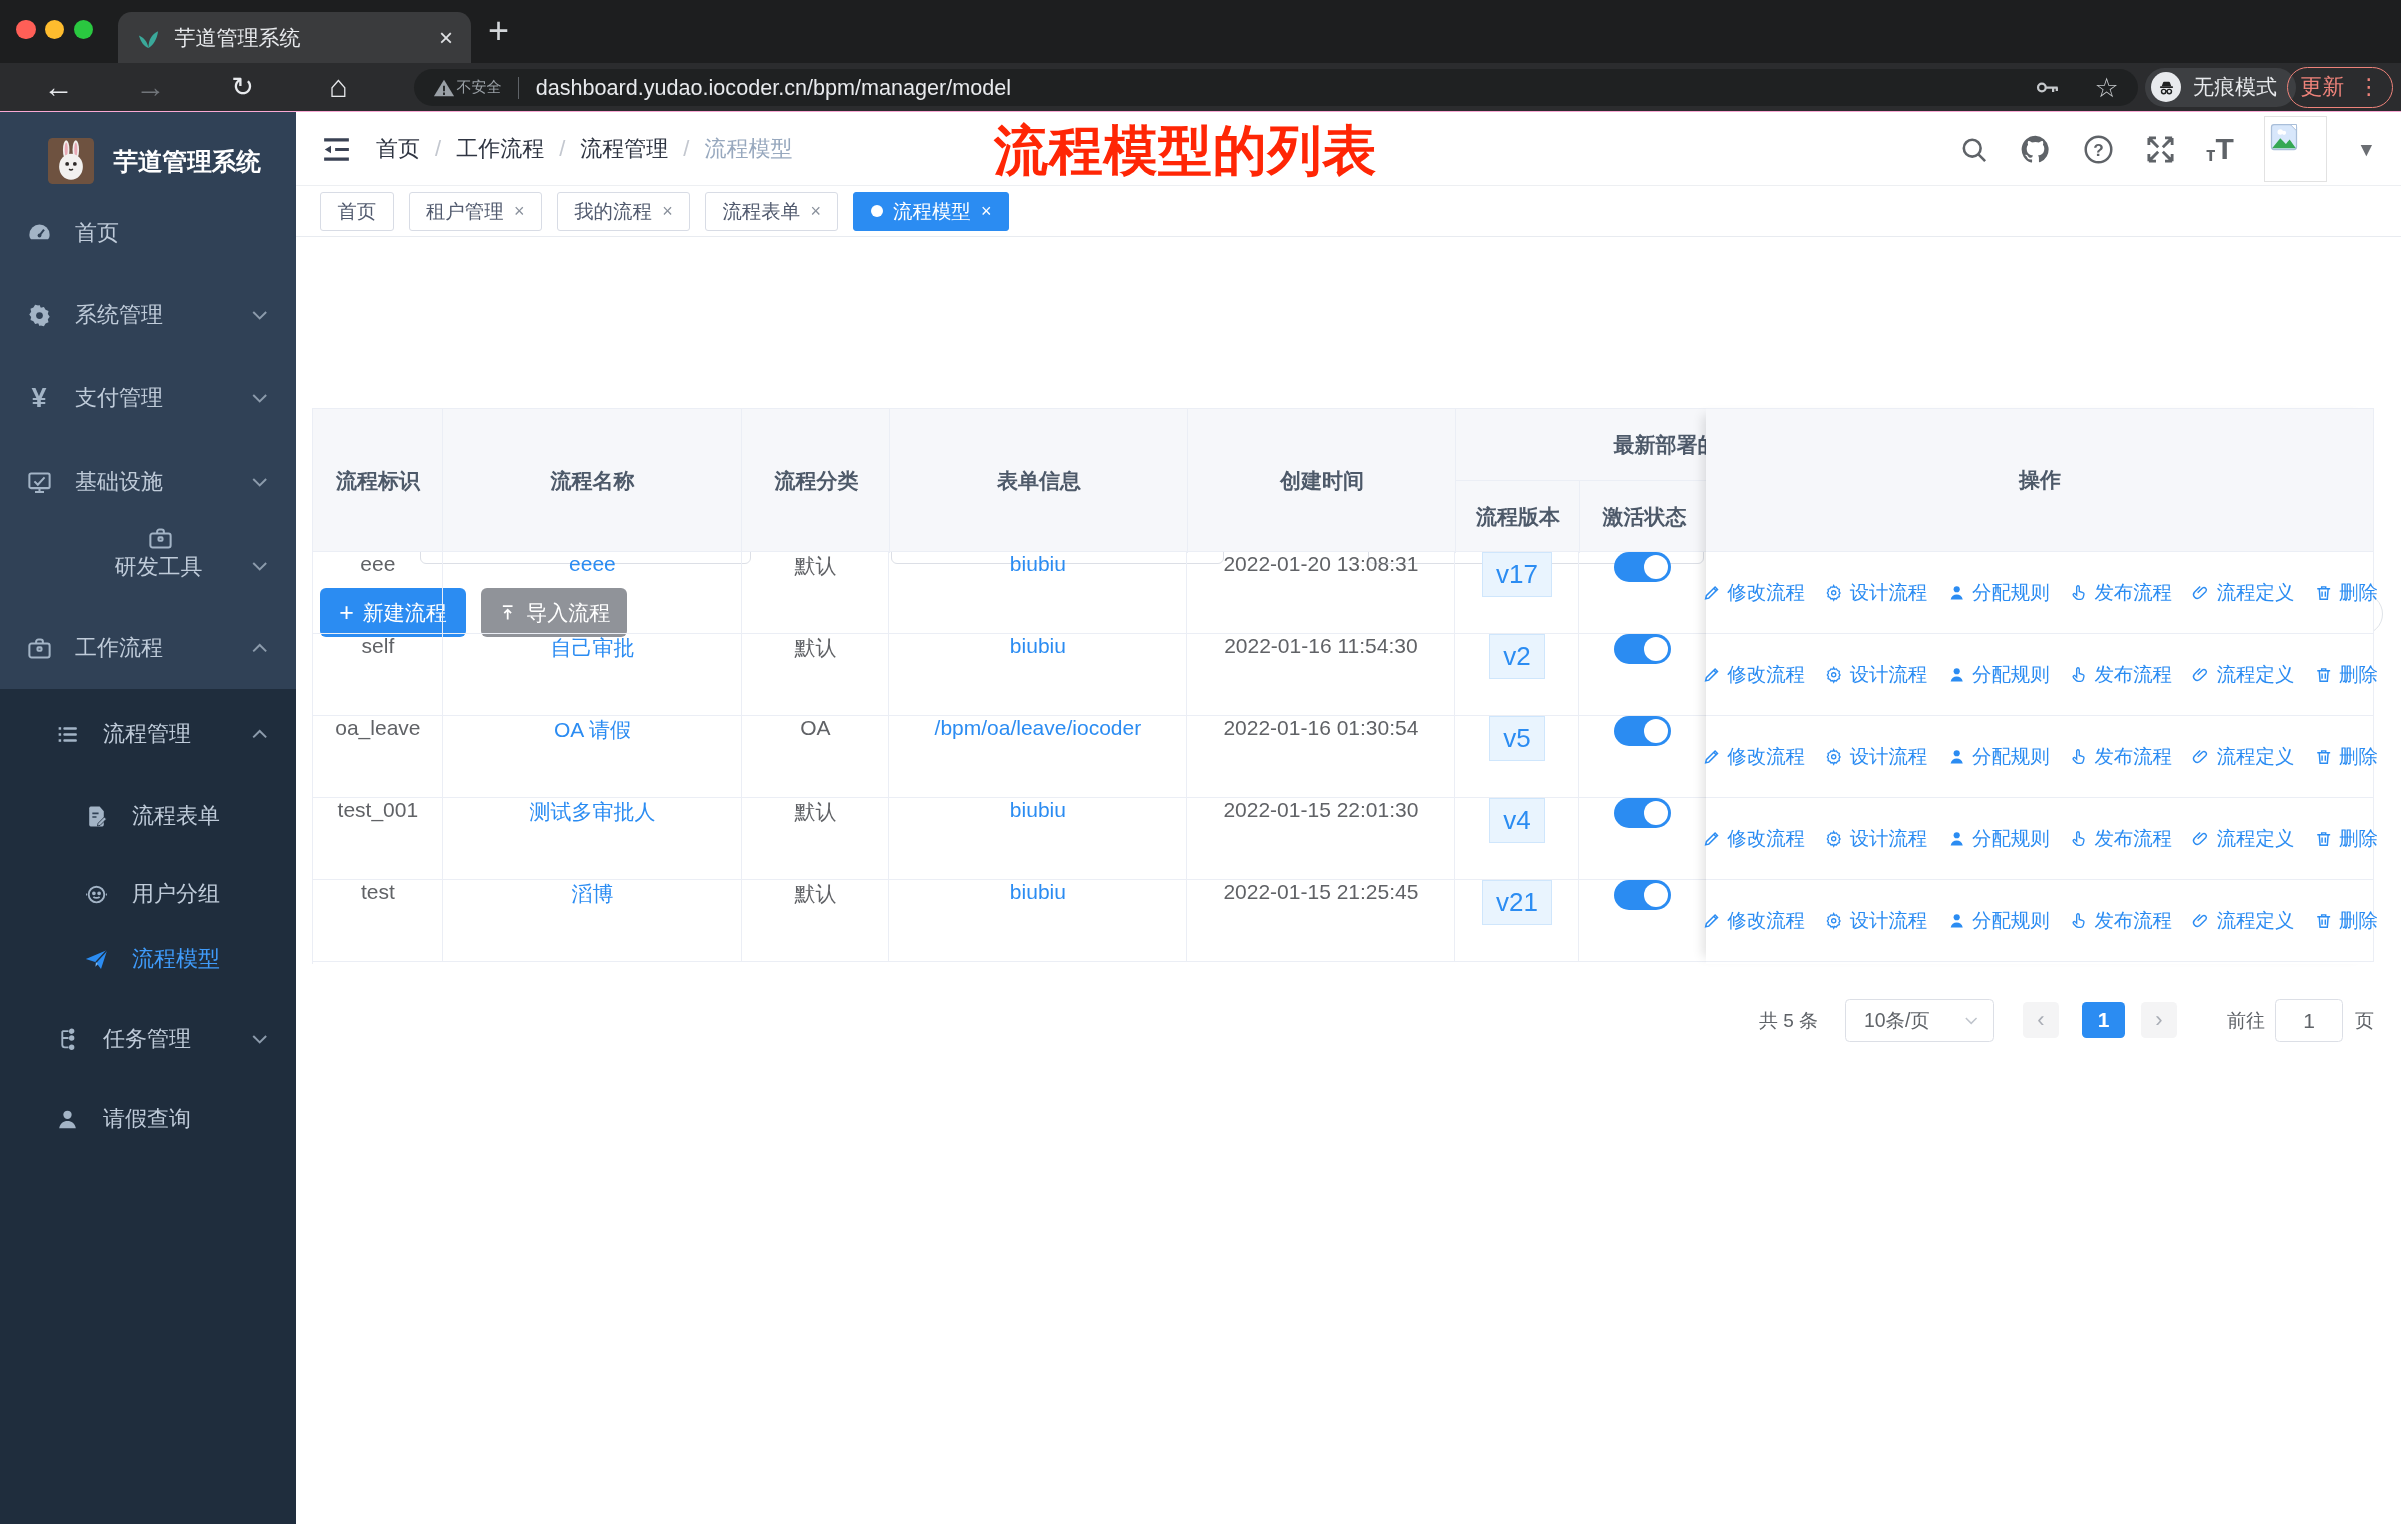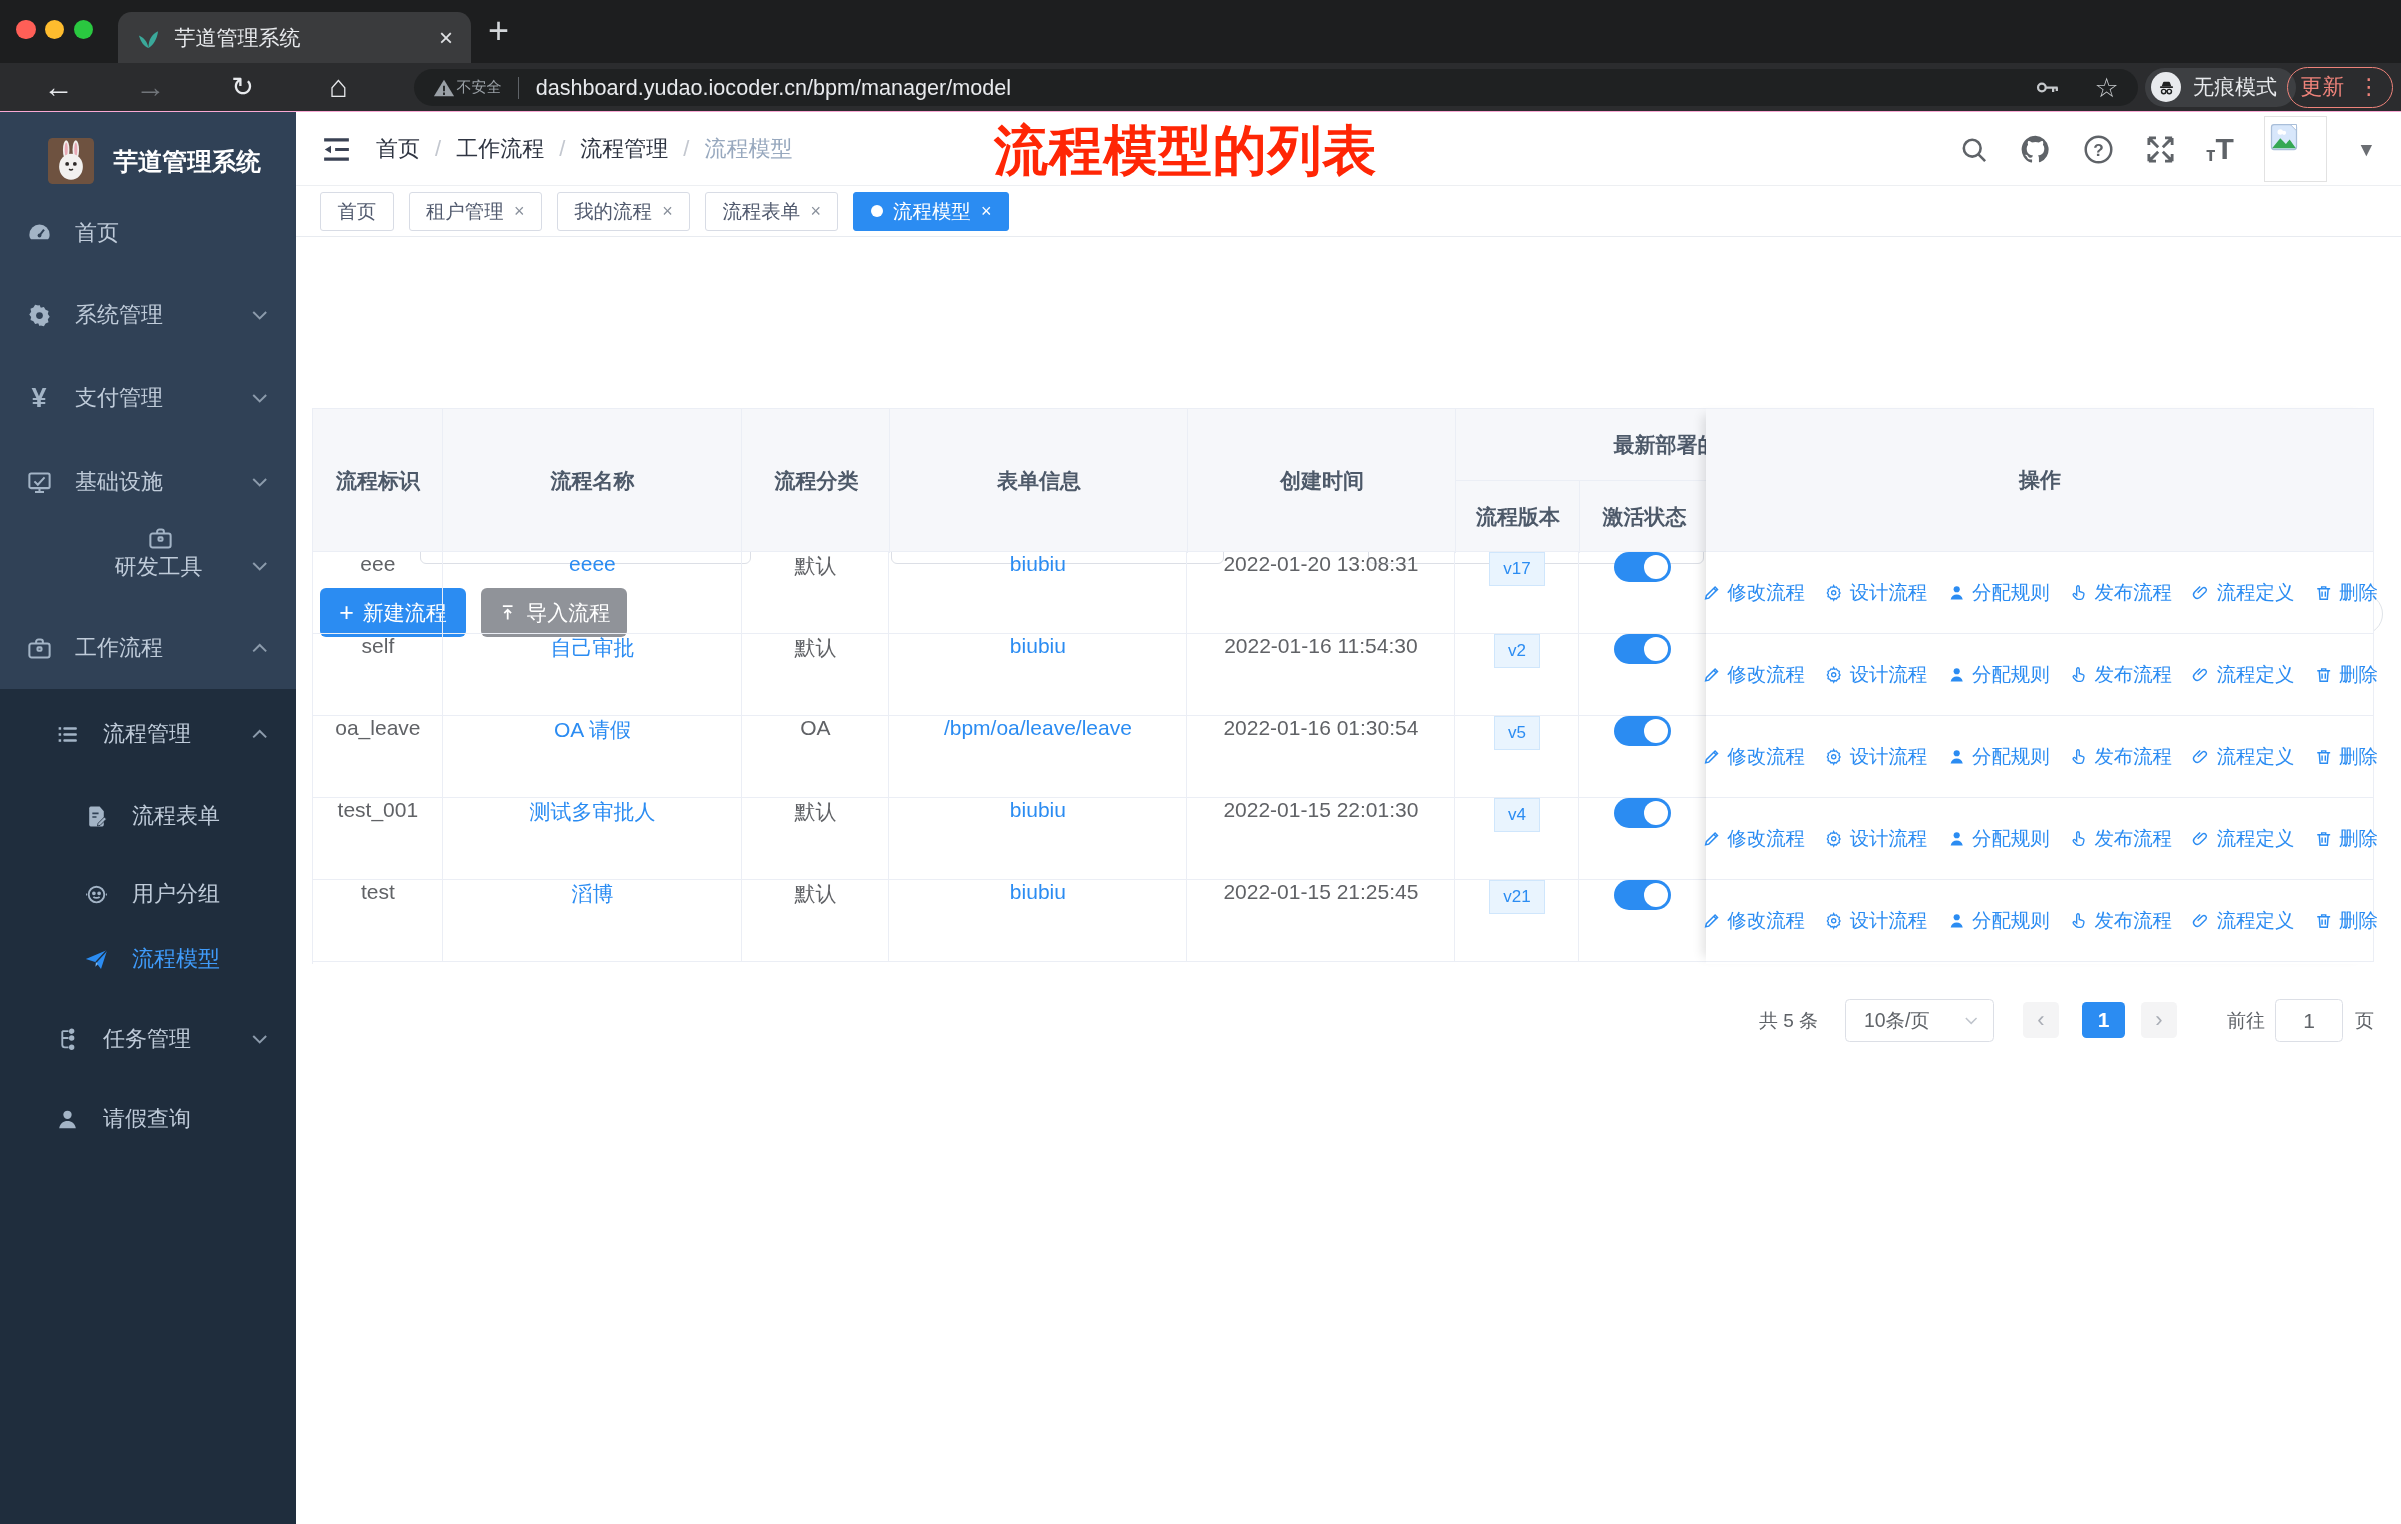--- a/index.html
+++ b/index.html
@@ -82,21 +82,21 @@
   .tclip{position:absolute;left:0;top:0;width:1395px;height:556px;overflow:hidden;border-left:0.7px solid #ebeef5;}
   .thead{position:relative;height:144px;background:#f6f7fa;border-top:0.7px solid #ebeef5;border-bottom:0.7px solid #ebeef5;}
   .th{position:absolute;display:flex;align-items:center;justify-content:center;font-size:21px;font-weight:600;color:#4d5969;border-right:0.7px solid #ebeef5;}
   .th-full{top:0;height:144px;}
   .th-group{left:1143px;width:252px;top:0;height:72px;border-bottom:0.7px solid #ebeef5;overflow:hidden;position:absolute;}
   .th-group span{position:absolute;left:157px;top:0;height:72px;line-height:72px;white-space:nowrap;font-size:21px;font-weight:600;color:#4d5969;}
   .th-sub{top:72px;height:72px;}
   .tr{display:grid;grid-template-columns:130px 299px 147px 298px 268px 124px 128px;height:82px;}
   .td{border-right:0.7px solid #ebeef5;border-bottom:0.7px solid #ebeef5;display:flex;align-items:flex-start;justify-content:center;font-size:21px;color:#606266;overflow:hidden;white-space:nowrap;}
   .link{color:#2b8cf2;text-decoration:none;cursor:pointer;}
-  .badge{padding:6px 13.4px;background:#e9f4fe;border:0.7px solid #cfe6fc;border-radius:0;color:#2b8cf2;font-size:17px;}
+  .badge{padding:6px 13.4px;background:#e9f4fe;border:0.7px solid #cfe6fc;border-radius:0;color:#2b8cf2;font-size:26px;}
   .switch{position:relative;width:57px;height:30px;border-radius:15px;background:#2b8cf2;display:inline-block;}
   .switch::after{content:"";position:absolute;right:3px;top:3px;width:24px;height:24px;border-radius:50%;background:#fff;}
   .ops{position:absolute;left:1394px;top:0;width:668px;height:556px;box-shadow:-10.4px 0 10.4px -7.4px rgba(0,0,0,.12);}
   .ops-head{height:144px;background:#f6f7fa;border-top:0.7px solid #ebeef5;border-bottom:0.7px solid #ebeef5;border-right:0.7px solid #ebeef5;display:flex;align-items:center;justify-content:center;font-size:21px;font-weight:600;color:#4d5969;}
   .ops-links{height:82px;background:#fff;border-bottom:0.7px solid #ebeef5;border-right:0.7px solid #ebeef5;display:flex;align-items:center;justify-content:center;gap:19.4px;}
   .op{display:flex;align-items:center;gap:6px;color:#2b8cf2;font-size:19.4px;text-decoration:none;white-space:nowrap;cursor:pointer;}
 
   
   .pag-text{position:absolute;height:43px;line-height:43px;font-size:19px;color:#5f6368;white-space:nowrap;}
   .pag-select{position:absolute;left:1549px;top:762px;width:149px;height:43px;border:1.5px solid #dcdfe6;border-radius:4.5px;display:flex;align-items:center;padding:0 13.4px 0 18px;color:#5f6368;font-size:19.4px;background:#fff;}
@@ -569,21 +569,21 @@
           <div class="td">
               <span>oa_leave</span>
             </div>
           <div class="td">
               <a class="link">OA 请假</a>
             </div>
           <div class="td">
               <span>OA</span>
             </div>
           <div class="td">
-              <a class="link">/bpm/oa/leave/leave</a>
+              <a class="link">/bpm/oa/leave/iocoder</a>
             </div>
           <div class="td">
               <span>2022-01-16 01:30:54</span>
             </div>
           <div class="td">
               <span class="badge">v5</span>
             </div>
           <div class="td">
               <span class="switch"></span>
             </div>

